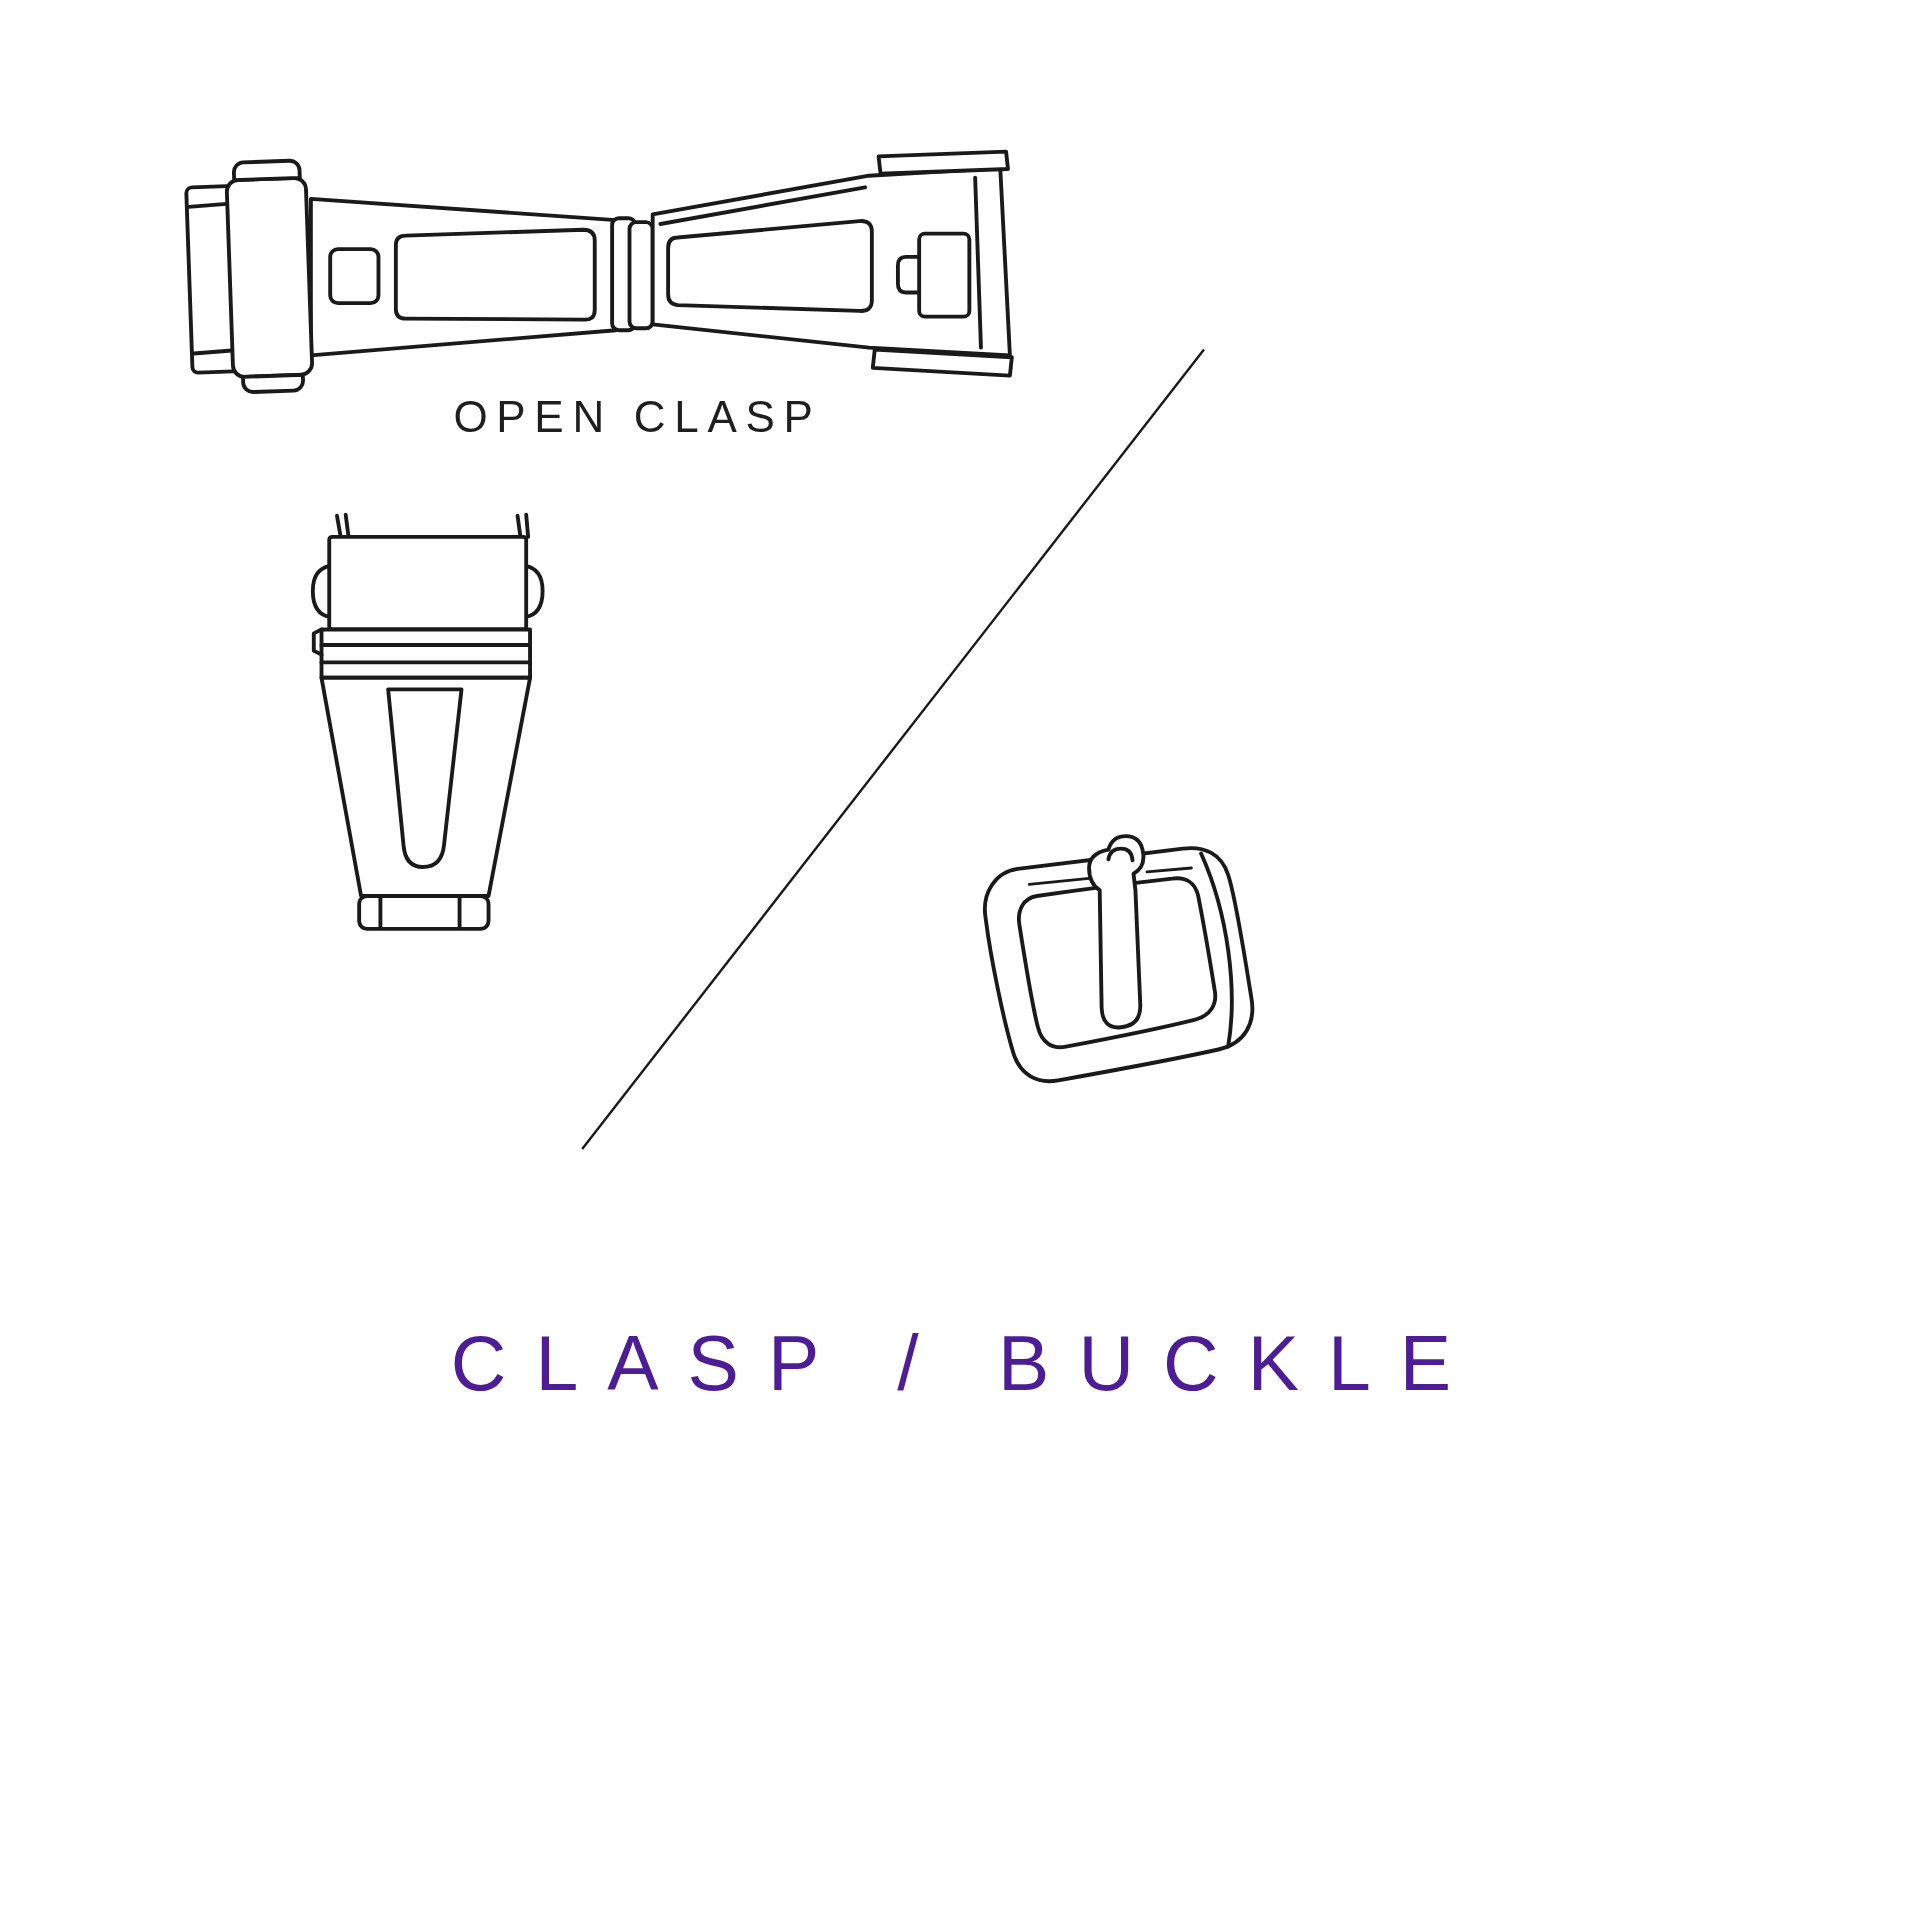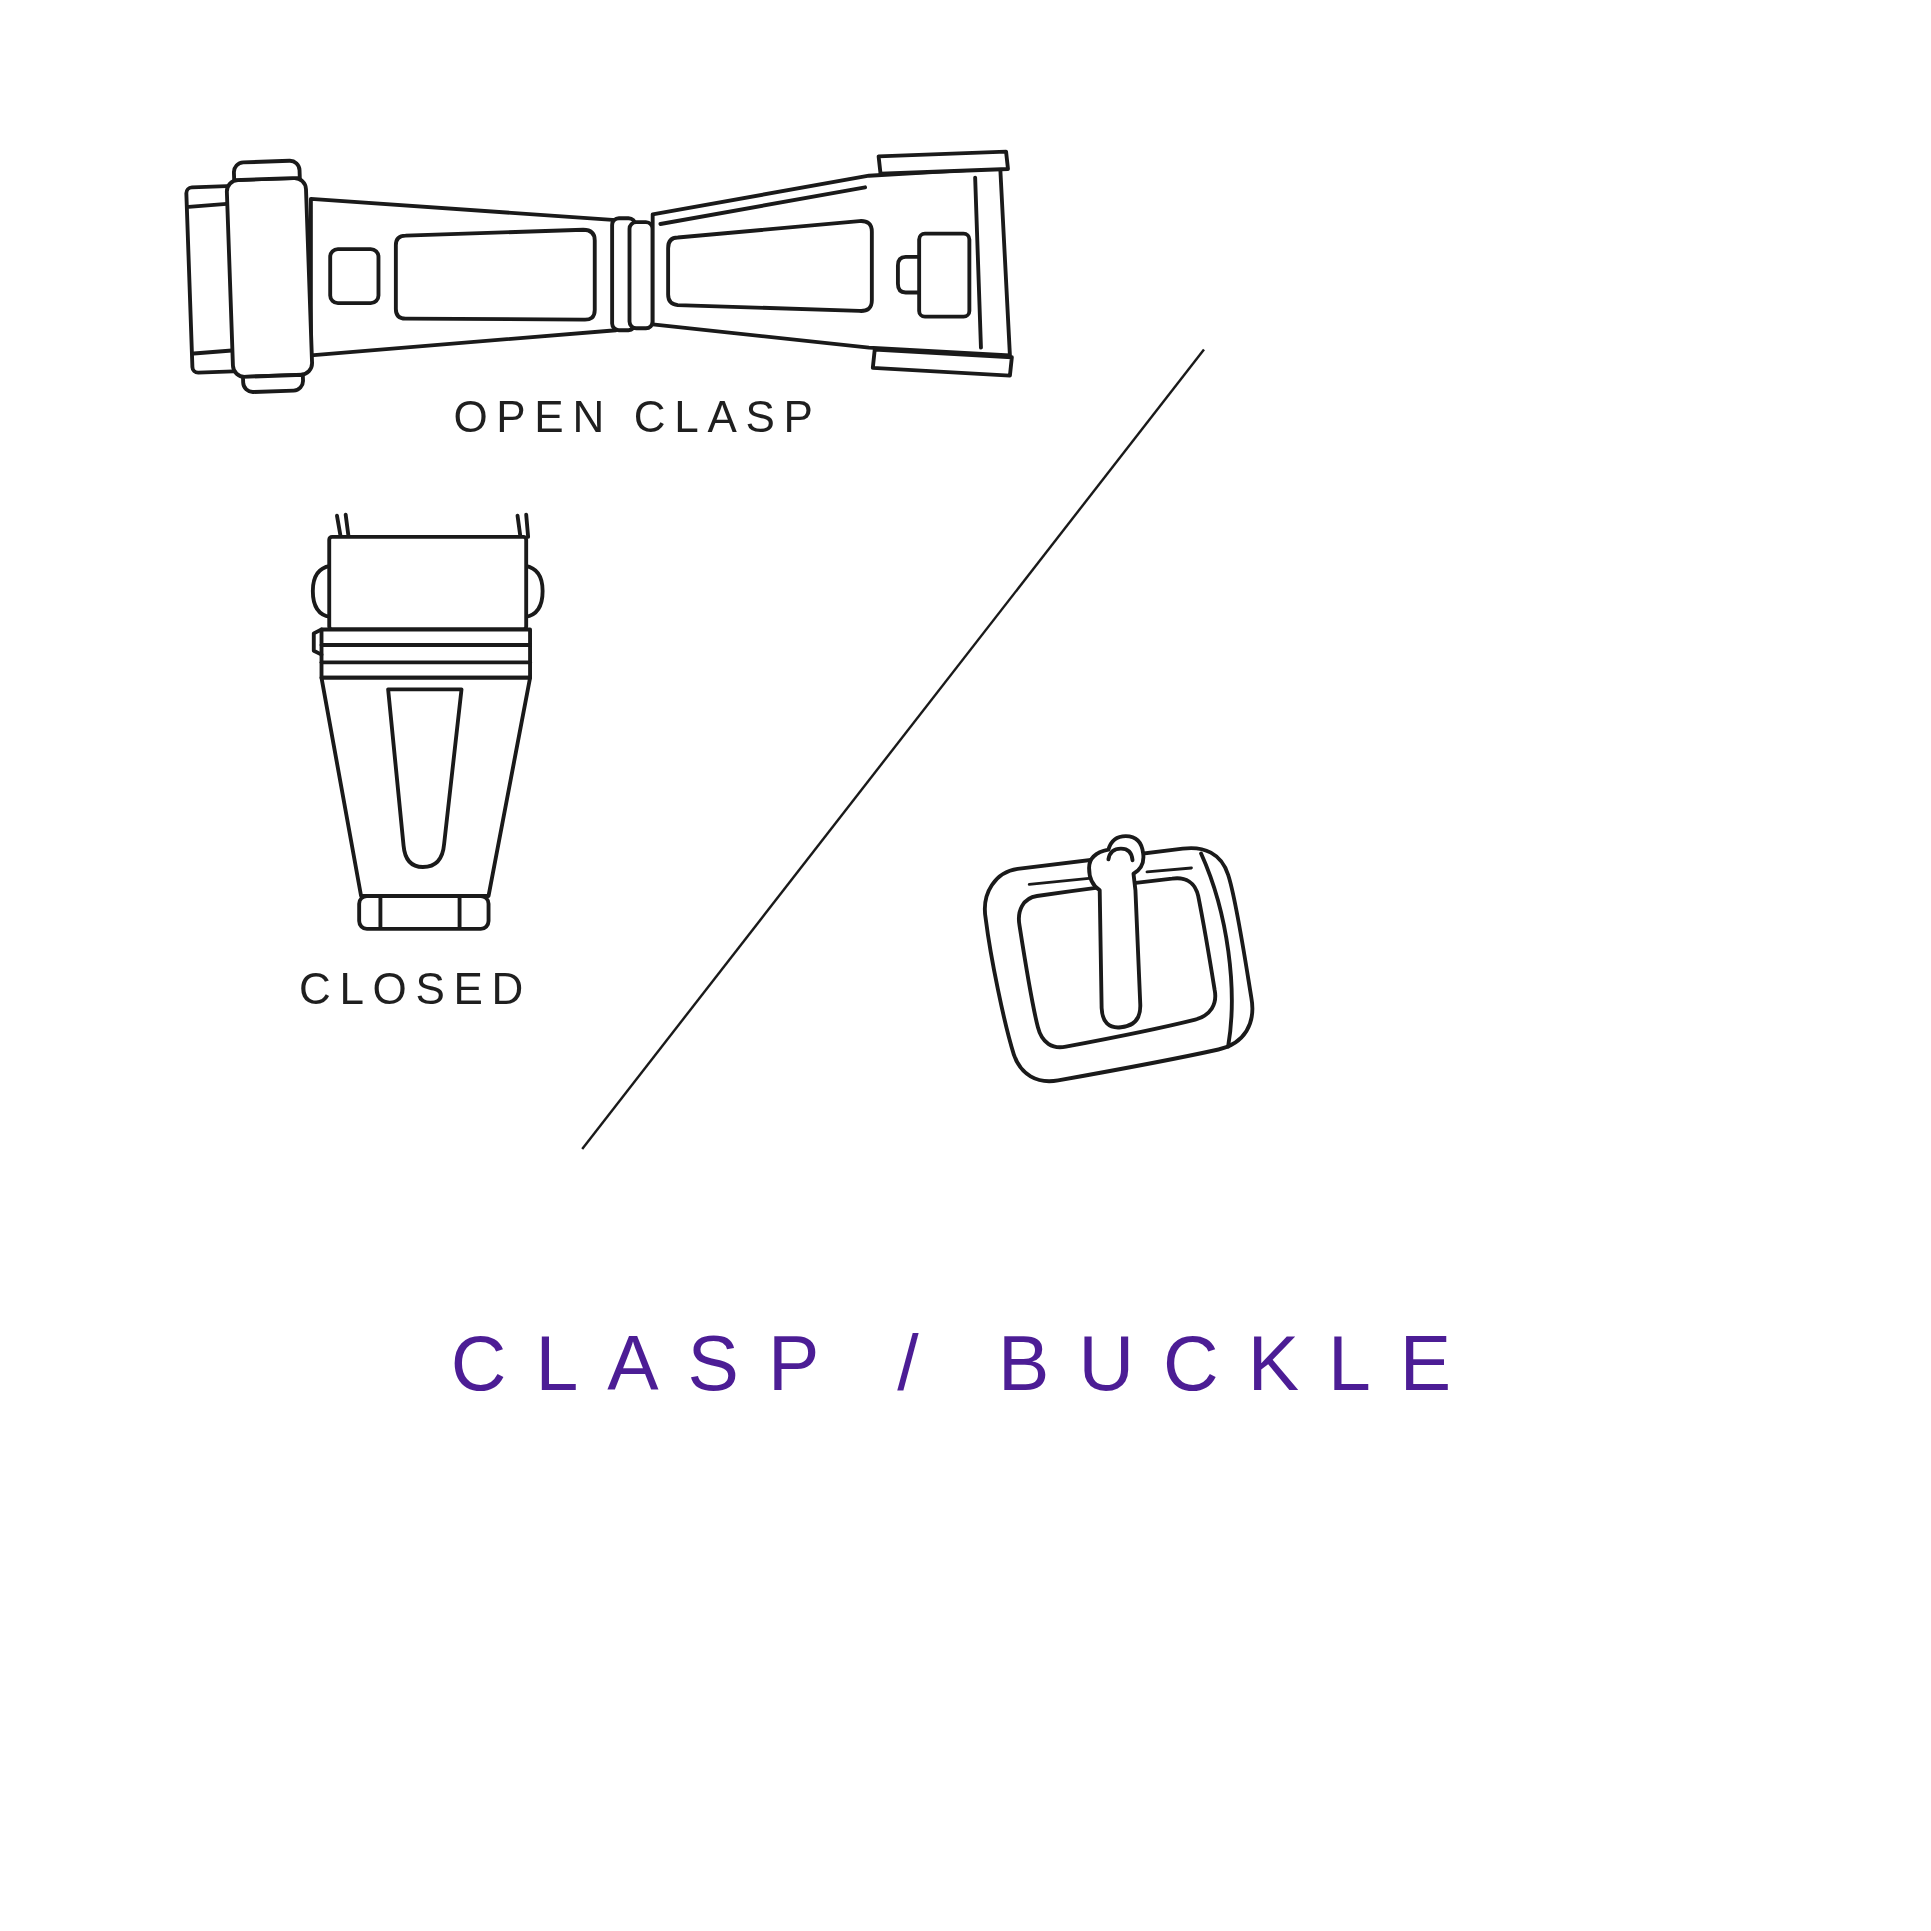--- a/index.html
+++ b/index.html
@@ -159,17 +159,16 @@
                L1139 922
                Q1128 915 1128 899
                Q1128 884 1148 880 Z"></path>
 
       <path d="M1148 890 Q1150 879 1161 879 Q1172 879 1173 891"></path>
     </g>
   </svg>
 
   <div class="label label-open-clasp">OPEN CLASP</div>
 
-  <div class="label label-closed">CLOSED</div>
 
   <div class="diagram-title">CLASP / BUCKLE</div>
 </div>
 
 
 </body></html>

